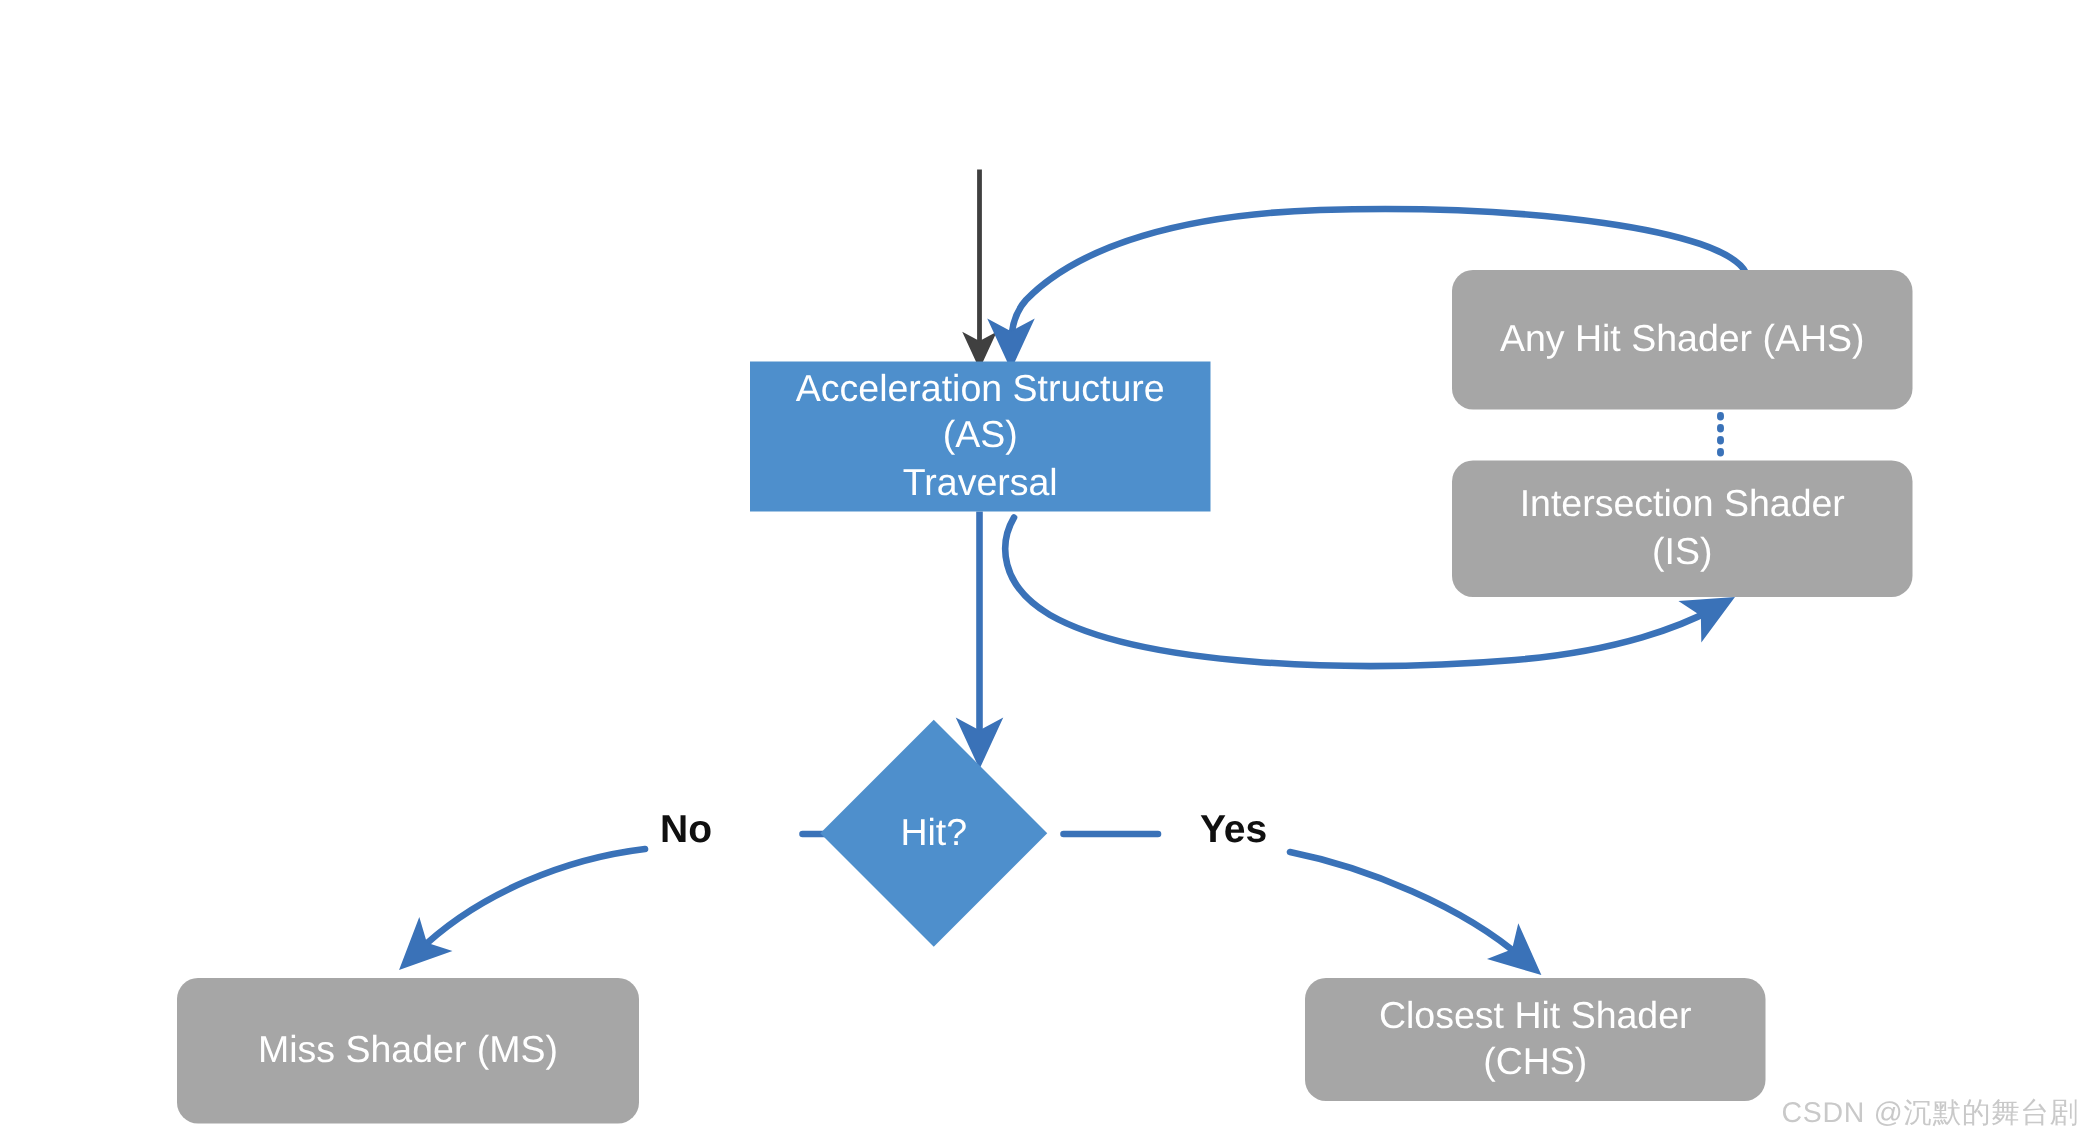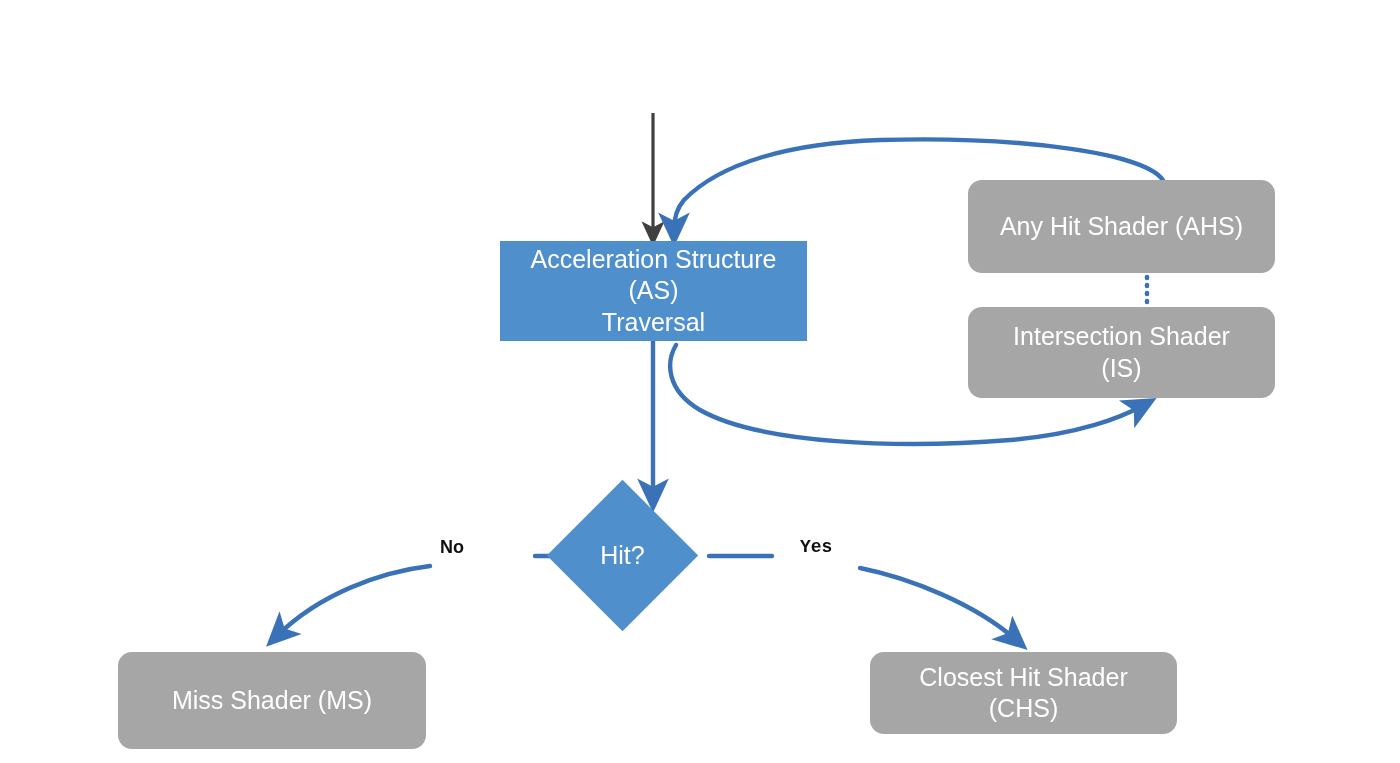--- a/index.html
+++ b/index.html
@@ -79,26 +79,26 @@
     color: #ffffff;
     font-size: 25px;
     user-select: none;
   }
 
   
   .edge-label {
     position: absolute;
     color: #101010;
     font-weight: bold;
-    font-size: 18px;
+    font-size: 26px;
     z-index: 4;
     user-select: none;
   }
   #label-no  { left: 440px; top: 537px; }
-  #label-yes { left: 800px; top: 537px; font-family: Liberation Mono, monospace; }
+  #label-yes { left: 800px; top: 537px; }
 
   
   #edges {
     position: absolute;
     left: 0; top: 0;
     width: 1400px;
     height: 763px;
     z-index: 2;
     pointer-events: none;
   }
@@ -172,14 +172,15 @@
 
   <div class="node node-gray" id="node-chs">
     <span class="node-label">Closest Hit Shader
 (CHS)</span>
   </div>
 
   <div class="edge-label" id="label-no">No</div>
 
   <div class="edge-label" id="label-yes">Yes</div>
 
+  <div id="watermark">CSDN @沉默的舞台剧</div>
 
 </div>
 
 </body></html>

